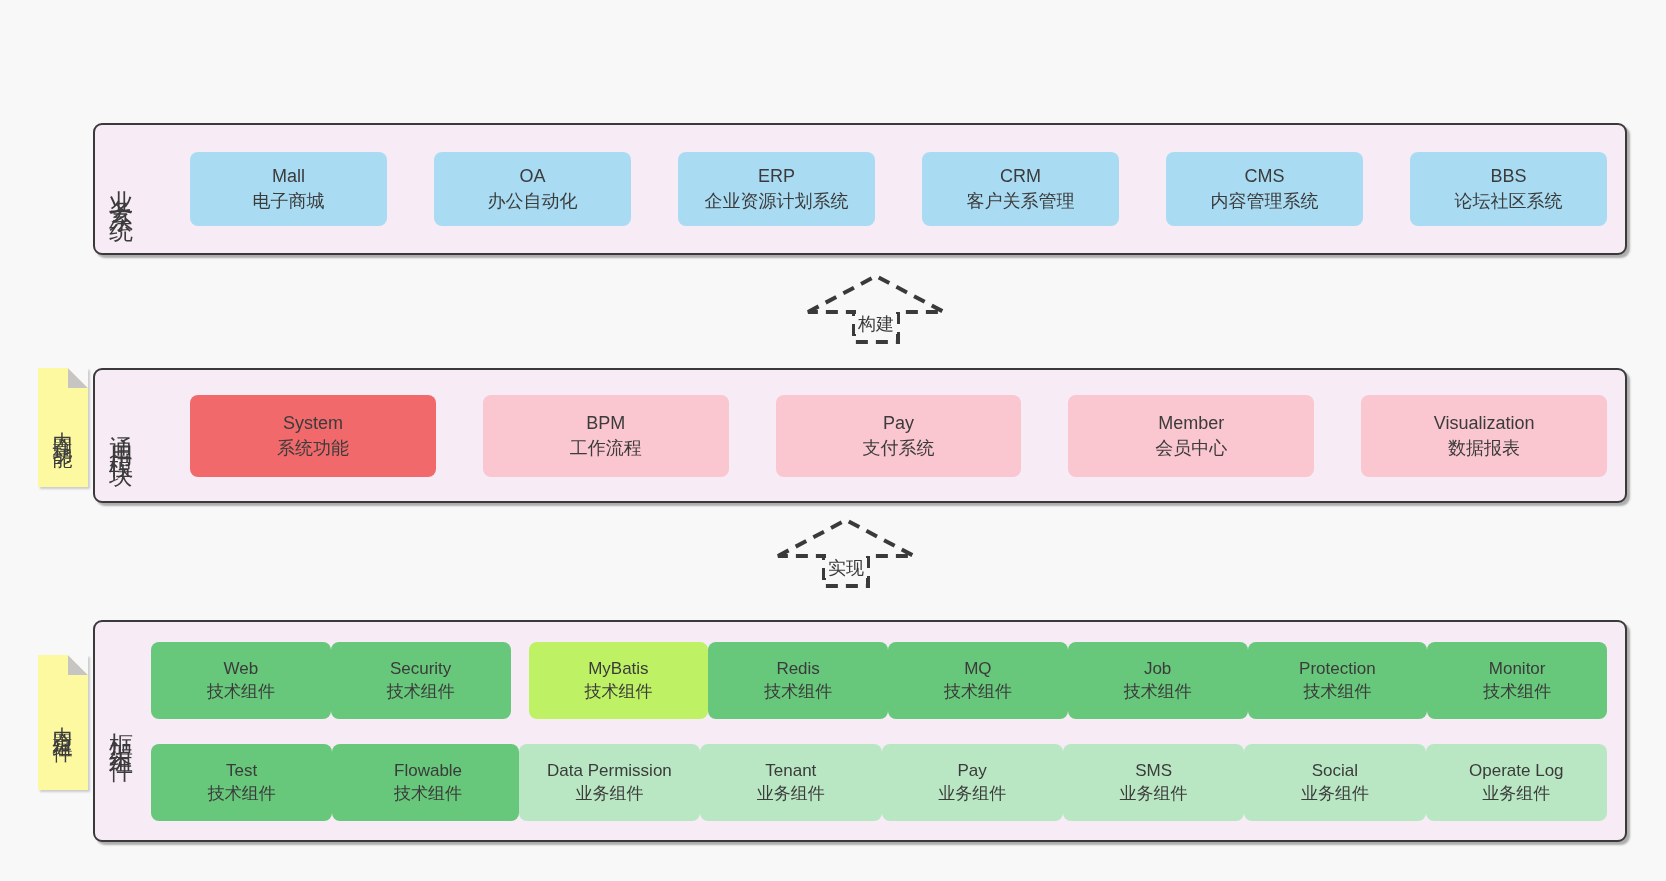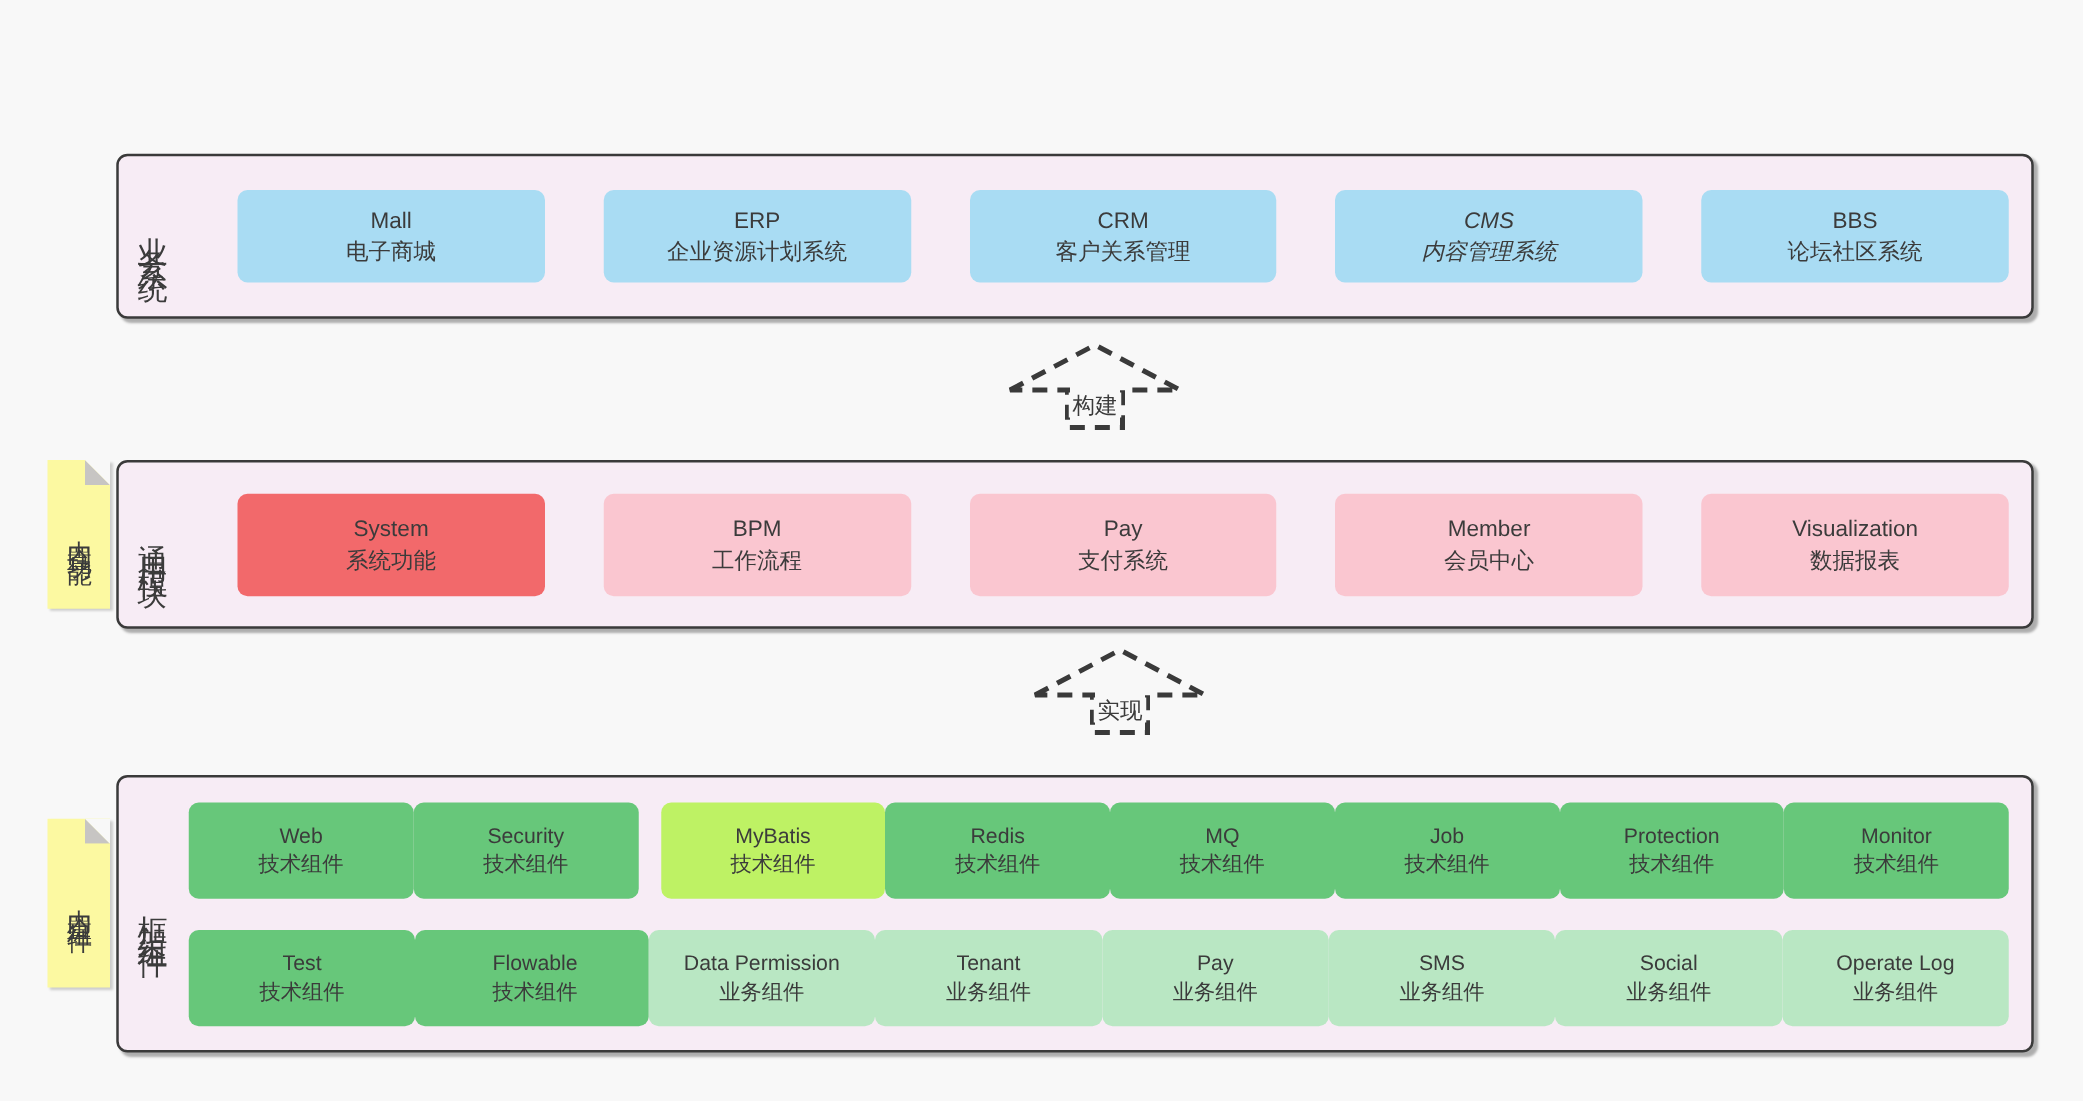--- a/index.html
+++ b/index.html
@@ -71,21 +71,21 @@
   }
   .fold-gray{
     position:absolute;top:0;right:0;width:20px;height:20px;
     background:var(--sticky-fold,#c7c5c3);
     clip-path:polygon(0 0,100% 100%,0 100%);
   }
 
   
   .arrow{position:absolute;width:140px;height:74px;}
   .arrow-0{left:806px;top:272px;}
-  .arrow-1{left:826px;top:516px;}
+  .arrow-1{left:776px;top:516px;}
   .arrow svg{display:block;}
   .arrow-label{
     position:absolute;top:42px;left:50%;transform:translateX(-50%);
     background:var(--page-bg,#f8f8f8);
     padding:0 3px;font-size:18px;line-height:20px;white-space:nowrap;
     color:var(--text,#3b3b3b);
     font-family:Liberation Serif, serif;
   }
 </style>
 </head>
@@ -95,28 +95,32 @@
 
   <section class="band band-0">
     <div class="band-label">业务系统</div>
     <div class="band-rows">
         <div class="row">
           <div class="box" style="background: rgb(169, 220, 243);">
     <div class="box-title">Mall</div>
     <div class="box-subtitle">电子商城</div>
   </div>
           <div class="box" style="background: rgb(169, 220, 243);">
+    <div class="box-title">OA</div>
+    <div class="box-subtitle">办公自动化</div>
+  </div>
+          <div class="box" style="background: rgb(169, 220, 243);">
     <div class="box-title">ERP</div>
     <div class="box-subtitle">企业资源计划系统</div>
   </div>
           <div class="box" style="background: rgb(169, 220, 243);">
     <div class="box-title">CRM</div>
     <div class="box-subtitle">客户关系管理</div>
   </div>
-          <div class="box" style="background: rgb(169, 220, 243); font-style: italic;">
+          <div class="box" style="background: rgb(169, 220, 243);">
     <div class="box-title">CMS</div>
     <div class="box-subtitle">内容管理系统</div>
   </div>
           <div class="box" style="background: rgb(169, 220, 243);">
     <div class="box-title">BBS</div>
     <div class="box-subtitle">论坛社区系统</div>
   </div>
         </div>
       </div>
   </section>

